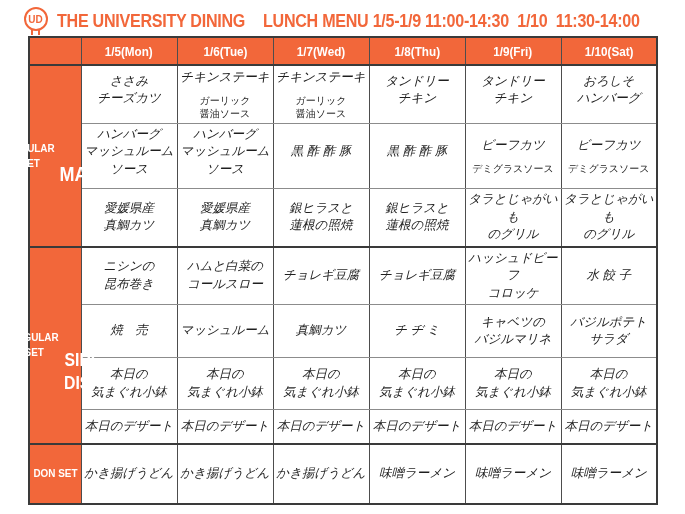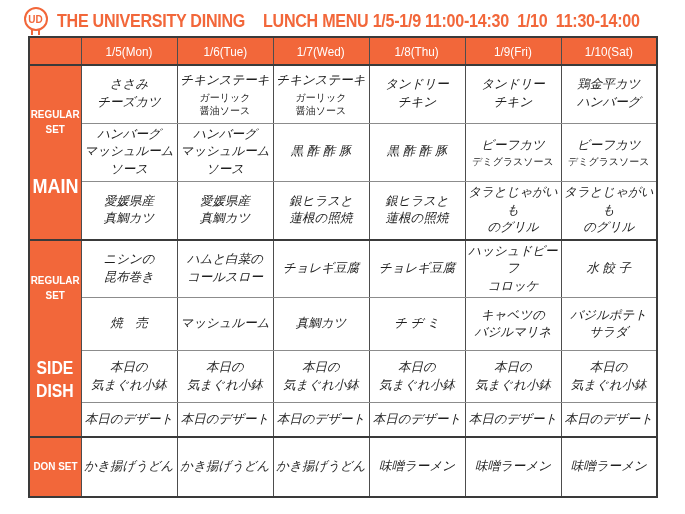--- a/index.html
+++ b/index.html
@@ -36,40 +36,40 @@
   table.menu {
     margin-left: 28px; border-collapse: collapse; table-layout: fixed;
     width: 629px; border: 2px solid #3a3a3a;
   }
   col.c-label { width: 52px; }
   col.c-day   { width: 96px; }
 
   th, td { border-left: 1px solid #4d4d4d; border-right: 1px solid #4d4d4d; }
 
   thead th {
-    background: #F2673A; color: #ffffff; font-weight: normal; font-size: 13px;
+    background: #F2673A; color: #ffffff; font-weight: bold; font-size: 13px;
     border-bottom: 2px solid #3a3a3a; text-align: center;
   }
   thead .cond { display: inline-block; transform: scaleX(0.9); }
 
   tbody td.cell {
     background: #ffffff; text-align: center; vertical-align: middle;
     border-top: 1px solid #8c8c8c; border-bottom: 1px solid #8c8c8c;
     color: #1f1f1f; padding: 2px 1px;
   }
   tr.sec-top td { border-top: 2px solid #3a3a3a; }
 
   .main { font-size: 12.5px; line-height: 1.4; white-space: pre-line; font-style: italic; }
-  .sub  { font-size: 10px;  line-height: 1.3; white-space: pre-line; margin-top: 1px; }
+  .sub  { font-size: 10px;  line-height: 1.3; white-space: pre-line; margin-top: 8px; }
 
   td.label-cell {
     background: #F2673A; vertical-align: middle; padding: 0;
     border-top: 2px solid #3a3a3a; border-bottom: 1px solid #8c8c8c;
   }
-  .lblwrap { display: flex; flex-direction: column; align-items: center; justify-content: center; }
+  .lblwrap { display: flex; flex-direction: row; align-items: center; justify-content: center; }
   .set-label {
     color: #ffffff; font-weight: bold; font-size: 11px; line-height: 1.35;
     text-align: center; white-space: pre-line; transform: scaleX(0.9);
   }
   .cat-label {
     color: #ffffff; font-weight: bold; text-align: center; white-space: pre-line;
     transform: scaleX(0.9);
   }
   .cat-main { font-size: 20px; margin-top: 38px; }
   .cat-side { font-size: 17.5px; line-height: 1.3; margin-top: 54px; }
@@ -136,21 +136,21 @@
           <div class="main">タンドリー
 チキン</div>
           <div class="sub"></div>
         </td>
       <td class="cell">
           <div class="main">タンドリー
 チキン</div>
           <div class="sub"></div>
         </td>
       <td class="cell">
-          <div class="main">鶏金平カツ
+          <div class="main">おろしそ
 ハンバーグ</div>
           <div class="sub"></div>
         </td>
     </tr>
     <tr style="height:53px">
       <td class="cell">
           <div class="main">ハンバーグ
 マッシュルーム
 ソース</div>
           <div class="sub"></div>

